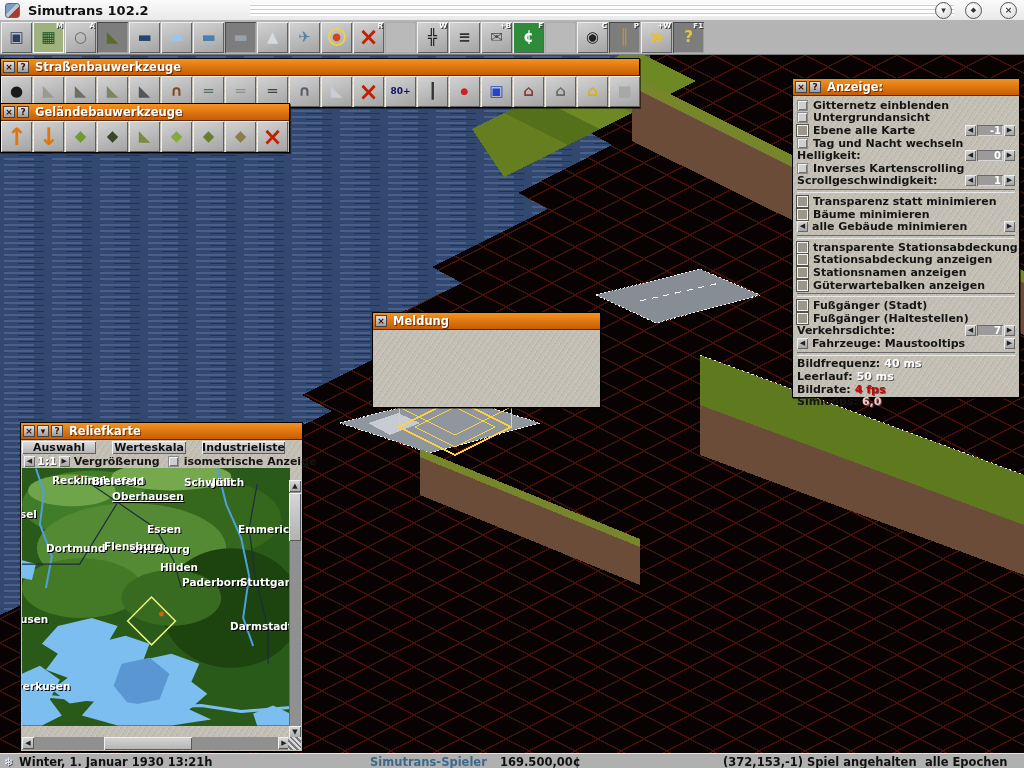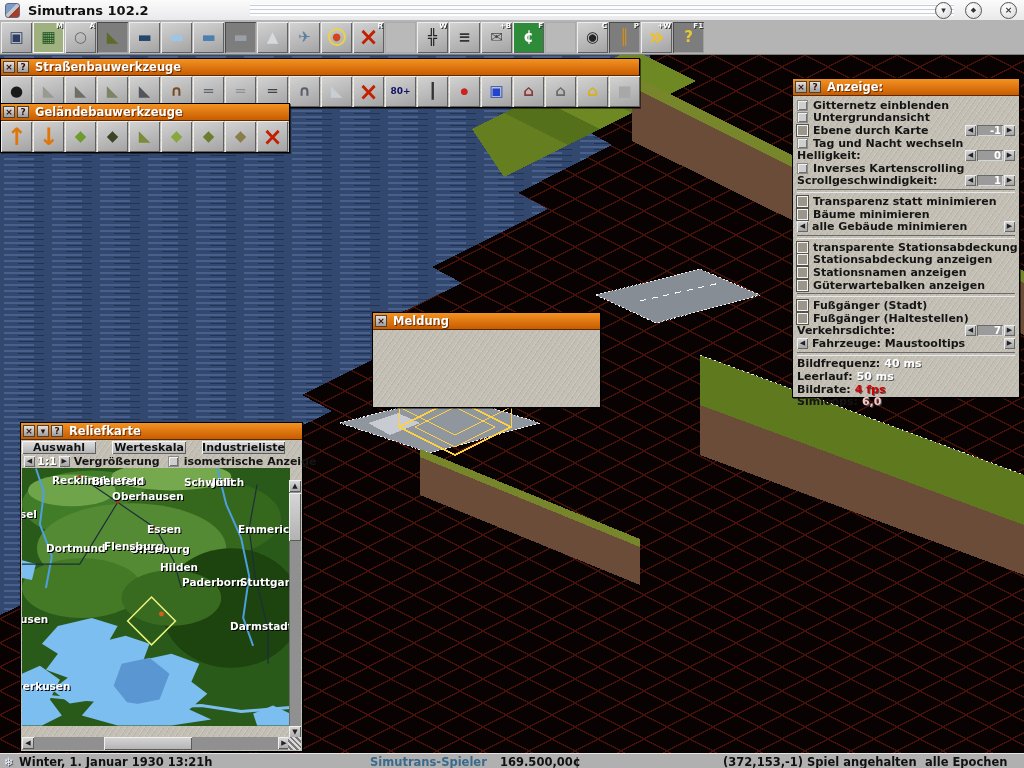--- a/index.html
+++ b/index.html
@@ -343,21 +343,21 @@
         <div class="drow">
           <span class="cb raised"></span>
           <span>Gitternetz einblenden</span>
         </div>
         <div class="drow">
           <span class="cb raised"></span>
           <span>Untergrundansicht</span>
         </div>
         <div class="drow">
           <span class="cb frame"></span>
-          <span>Ebene durch Karte</span>
+          <span>Ebene alle Karte</span>
           <span class="spingrp">
             <span class="spin">◀</span>
             <span class="spinval">-1</span>
             <span class="spin">▶</span>
           </span>
         </div>
         <div class="drow">
           <span class="cb raised"></span>
           <span>Tag und Nacht wechseln</span>
         </div>
@@ -508,21 +508,21 @@
       <circle cx="58" cy="8" r="1.6" fill="#b03020"></circle>
       <circle cx="228" cy="60" r="1.6" fill="#b03020"></circle>
       <polygon points="130,129 154,153 130,177 106,153" fill="none" stroke="#ecf27c" stroke-width="1.5"></polygon>
       <circle cx="140" cy="146" r="2.5" fill="#d06020"></circle>
     </svg>
     <div id="citylayer">
           <span class="citylabel" style="left: 30px; top: 6px;">Recklinghausen</span>
           <span class="citylabel" style="left: 70px; top: 7px;">Bielefeld</span>
           <span class="citylabel" style="left: 162px; top: 8px;">Schwedt</span>
           <span class="citylabel" style="left: 190px; top: 8px;">Jülich</span>
-          <span class="citylabel" style="left: 90px; top: 22px;">Oberhausen</span>
+          <span class="citylabel" style="left: 90px; top: 22px; text-decoration: underline;">Oberhausen</span>
           <span class="citylabel" style="left: -2px; top: 40px;">sel</span>
           <span class="citylabel" style="left: 125px; top: 55px;">Essen</span>
           <span class="citylabel" style="left: 108px; top: 75px;">Offenburg</span>
           <span class="citylabel" style="left: 216px; top: 55px;">Emmerich</span>
           <span class="citylabel" style="left: 24px; top: 74px;">Dortmund</span>
           <span class="citylabel" style="left: 82px; top: 72px;">Flensburg</span>
           <span class="citylabel" style="left: 138px; top: 93px;">Hilden</span>
           <span class="citylabel" style="left: 160px; top: 108px;">Paderborn</span>
           <span class="citylabel" style="left: 218px; top: 108px;">Stuttgart</span>
           <span class="citylabel" style="left: -2px; top: 145px;">usen</span>

